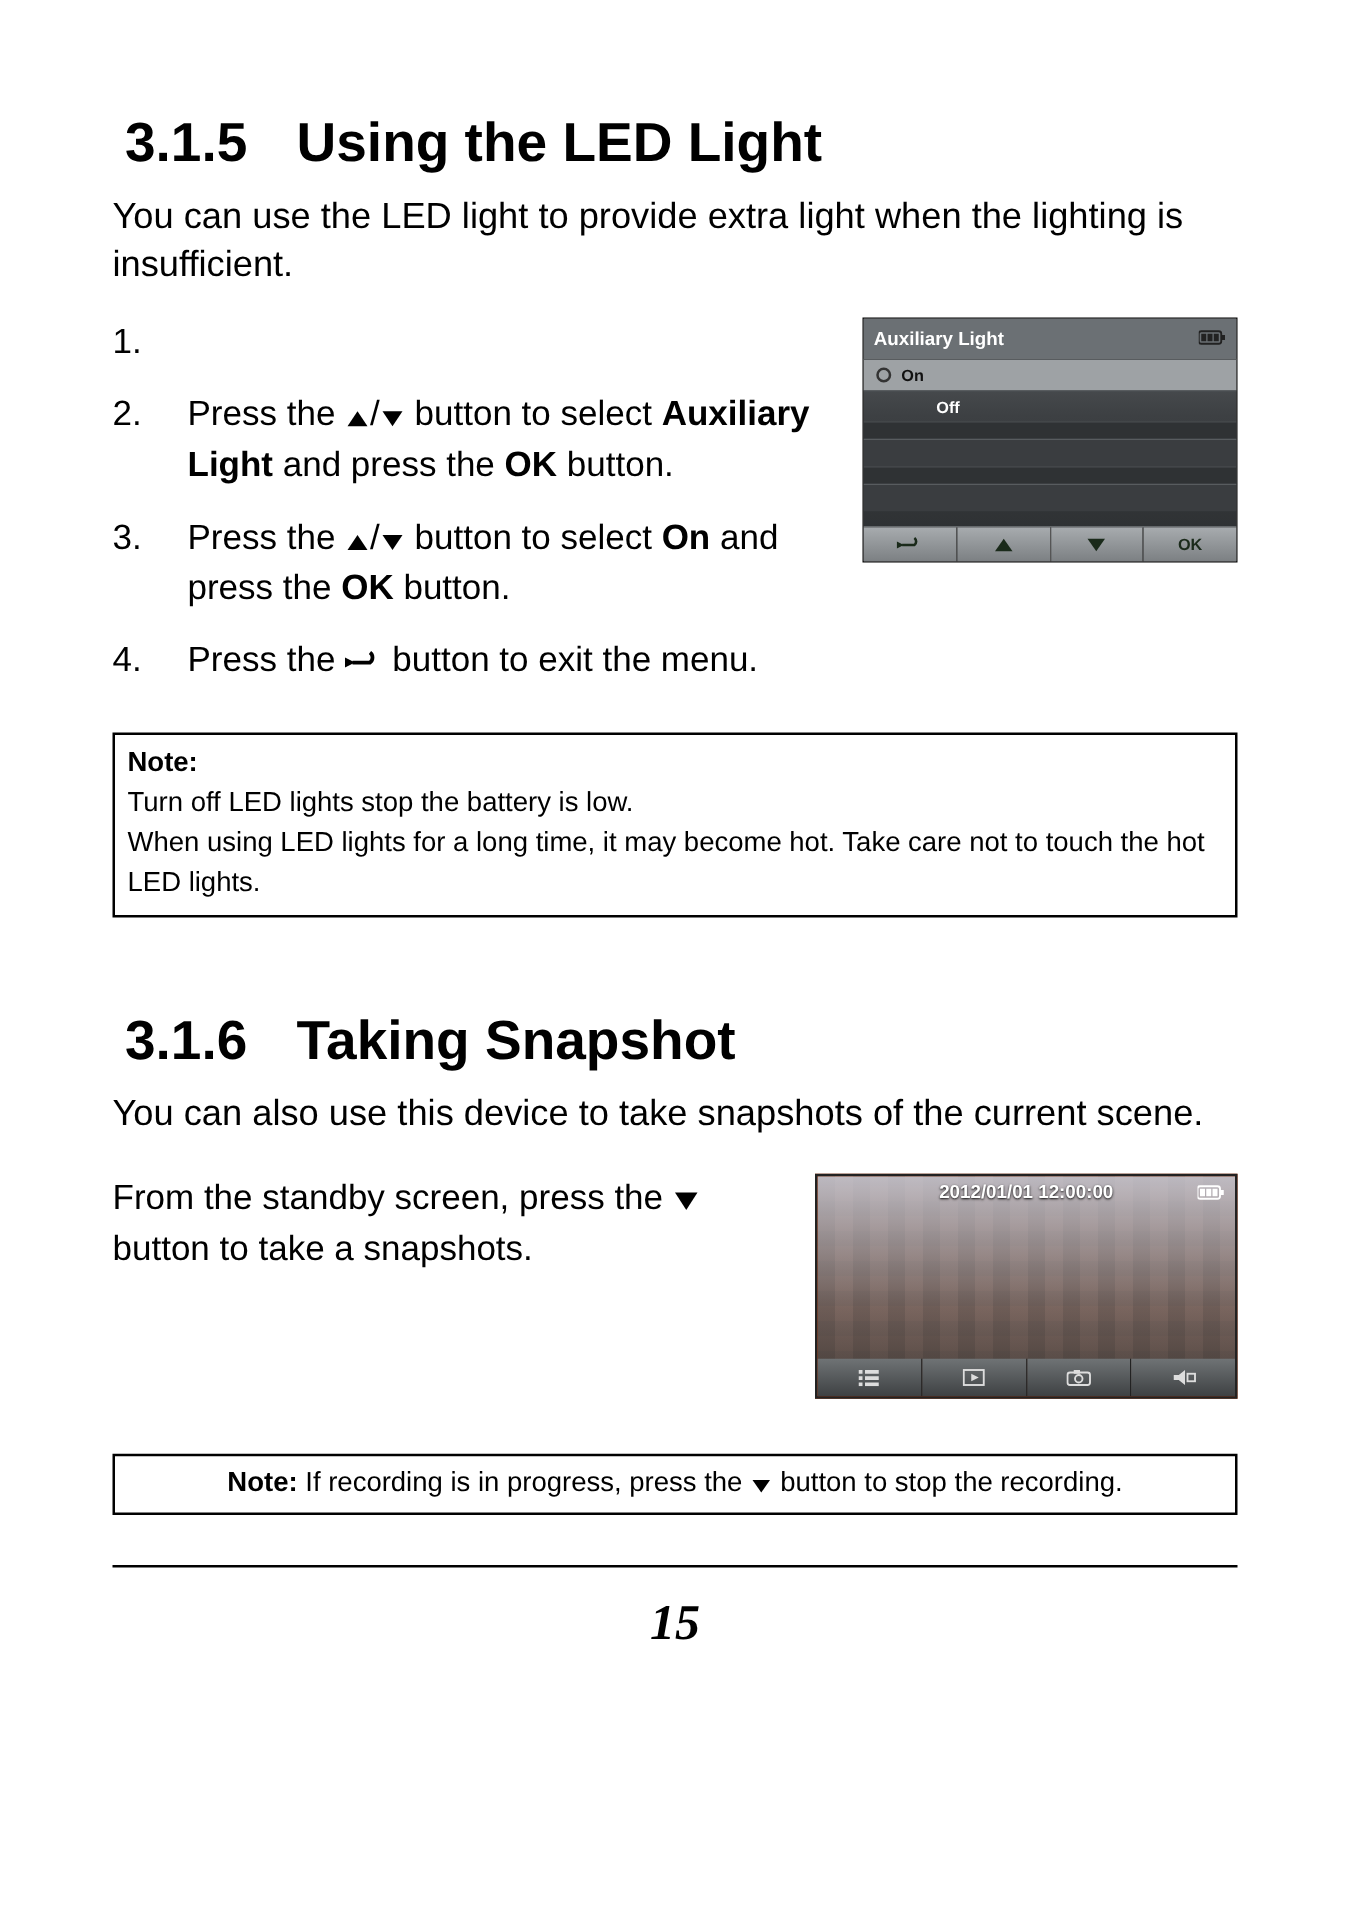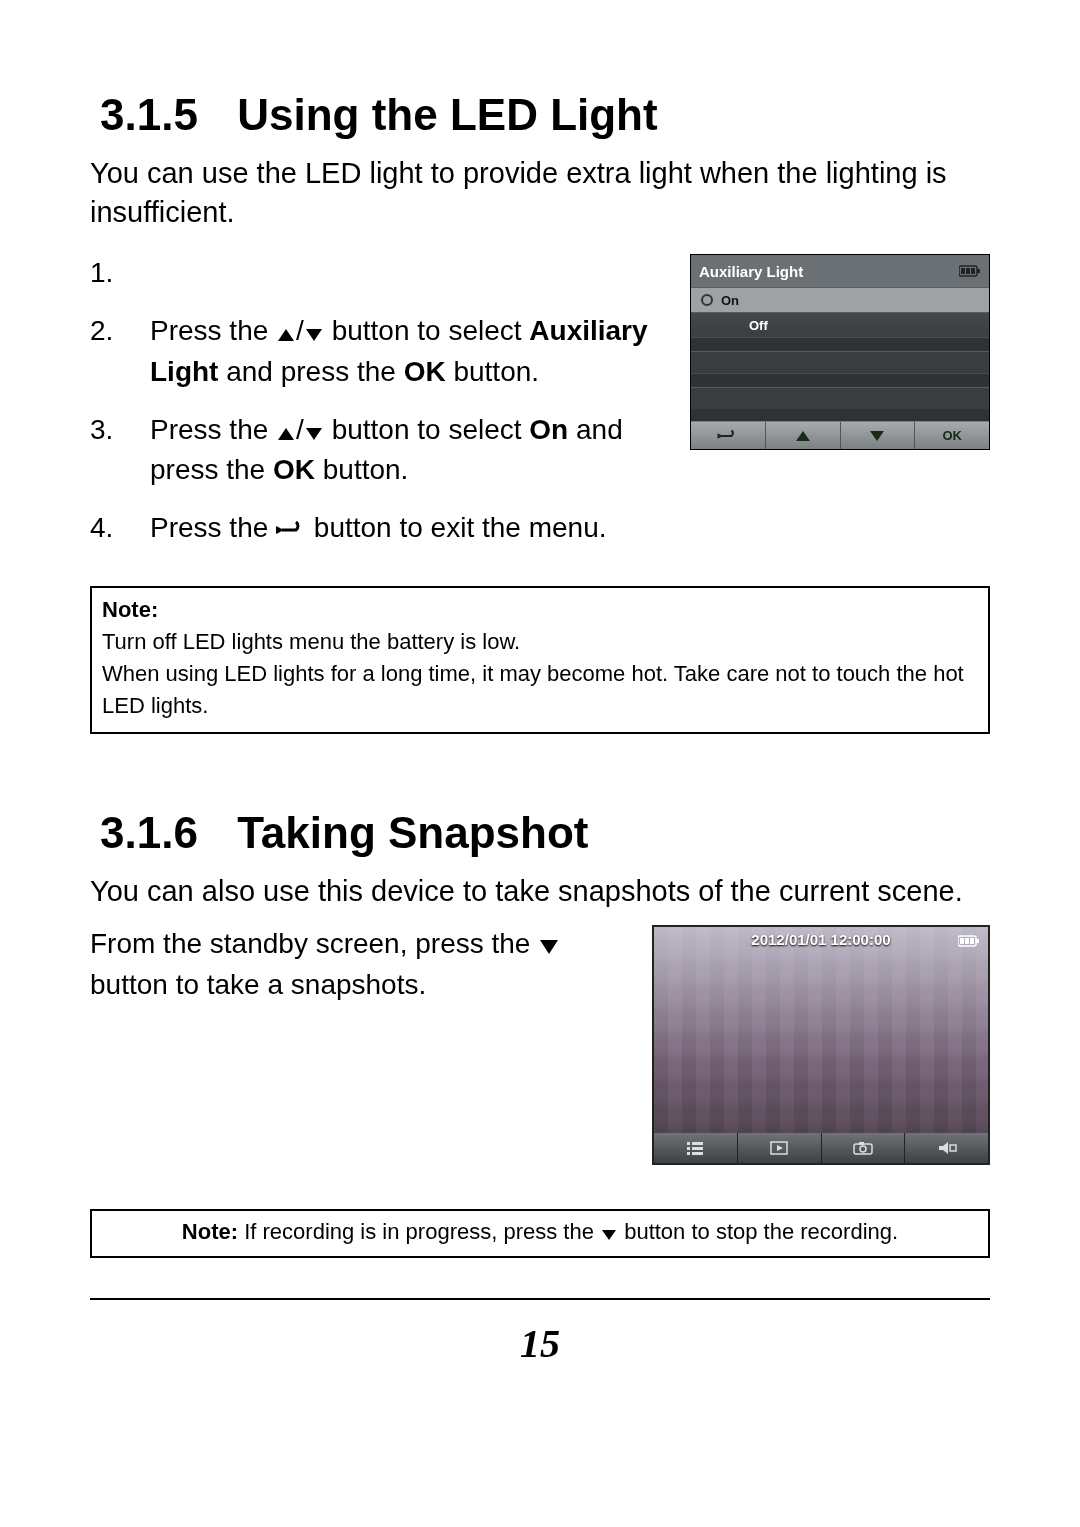--- a/index.html
+++ b/index.html
@@ -117,24 +117,24 @@
     border-right: 1px solid #555;
     display: flex; align-items: center; justify-content: center;
     color: #1a2a1a;
     font-weight: bold;
     font-size: 13px;
   }
   .aux-btn:last-child { border-right: none; }
   
   .snap-screen {
     width: 338px;
-    height: 240px;
+    height: 180px;
     border: 2px solid #222;
     position: relative;
-    background: #d946ef;
+    background: #c2410c;
     overflow: hidden;
   }
   .snap-photo {
     position: absolute; inset: 0;
     background:
       linear-gradient(180deg, rgba(200,200,210,0.9) 0%, rgba(120,120,125,0.6) 60%, rgba(60,60,60,0.8) 100%),
       repeating-linear-gradient(90deg, rgba(50,40,30,0.6) 0 14px, rgba(90,80,70,0.5) 14px 28px),
       repeating-linear-gradient(0deg, rgba(40,35,30,0.4) 0 12px, rgba(70,65,60,0.3) 12px 24px);
   }
   .snap-header {
@@ -288,32 +288,32 @@
         </div>
         <div class="aux-btn">
           <span>OK</span>
         </div>
       </div>
     </div>
   </div>
 
   <div class="note-box">
     <div class="note-label">Note:</div>
-    <div>Turn off LED lights menu the battery is low.</div>
+    <div>Turn off LED lights stop the battery is low.</div>
     <div>When using LED lights for a long time, it may become hot. Take care not to touch the hot LED lights.</div>
   </div>
 
   <div class="spacer-big"></div>
 
   <h2>
     <span class="sec-num">3.1.6</span>
     <span>Taking Snapshot</span>
   </h2>
 
-  <p class="intro" style="margin-bottom:14px">You can also use this device to take snapshots of the current scene.</p>
+  <p class="intro" style="margin-bottom:28px">You can also use this device to take snapshots of the current scene.</p>
 
   <div class="row">
     <div style="flex:1; font-size:28px; line-height:1.35">
       <span>From the standby screen, press the </span>
       <span class="icon-inline"><svg width="22" height="18">
             <path d="M2 2 L20 2 L11 16 Z" fill="#000"></path>
           </svg></span>
       <span> button to take a snapshots.</span>
     </div>
 

